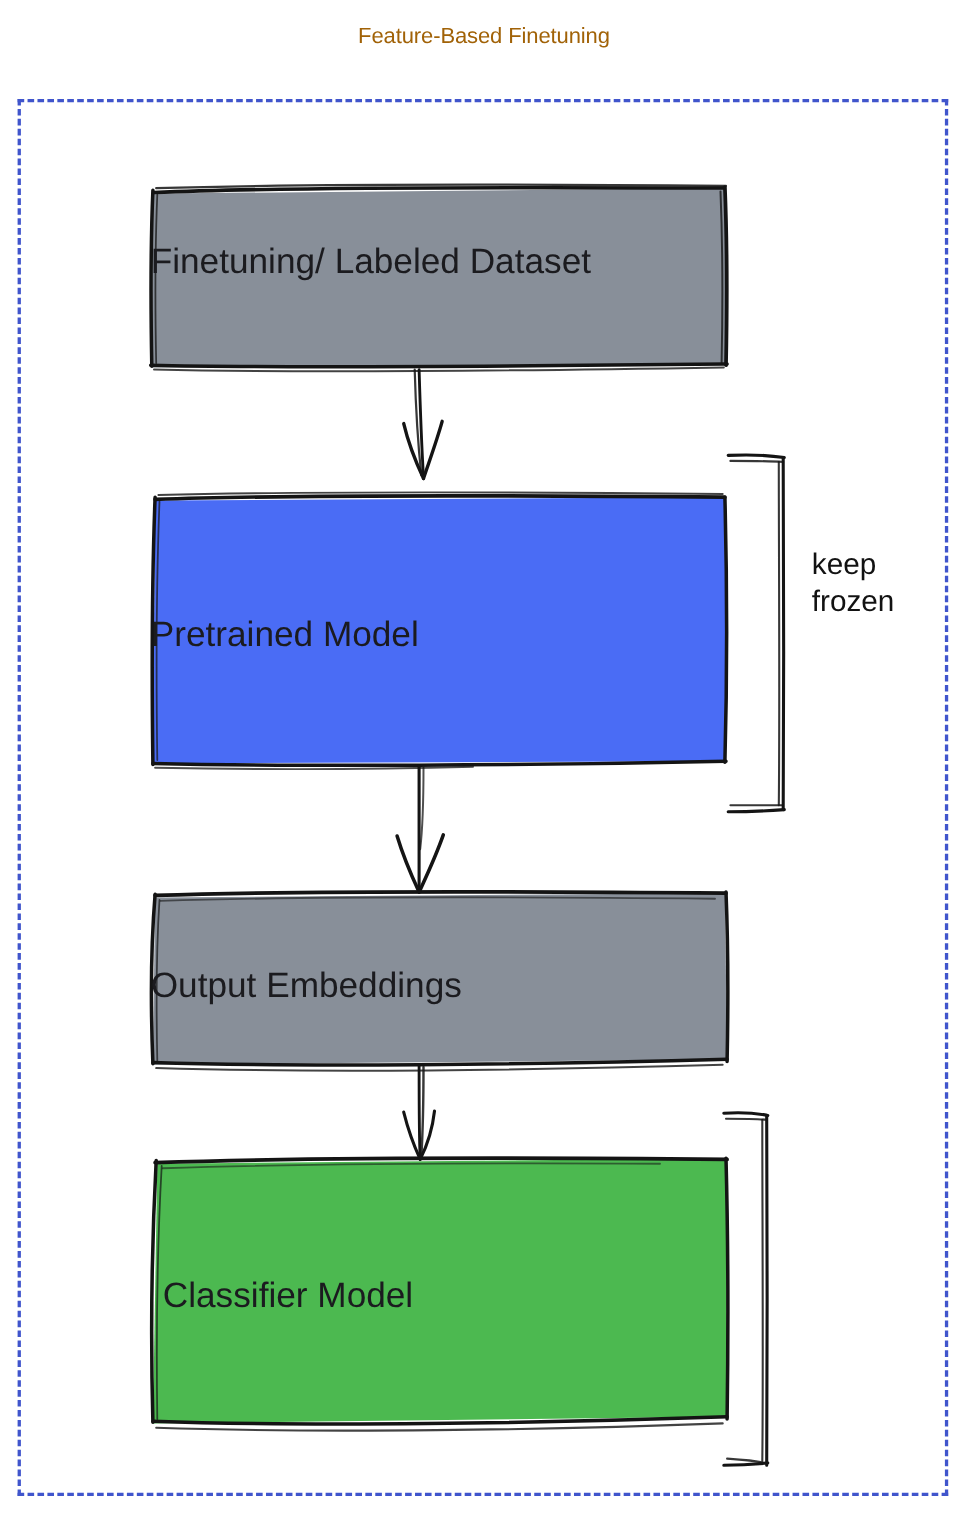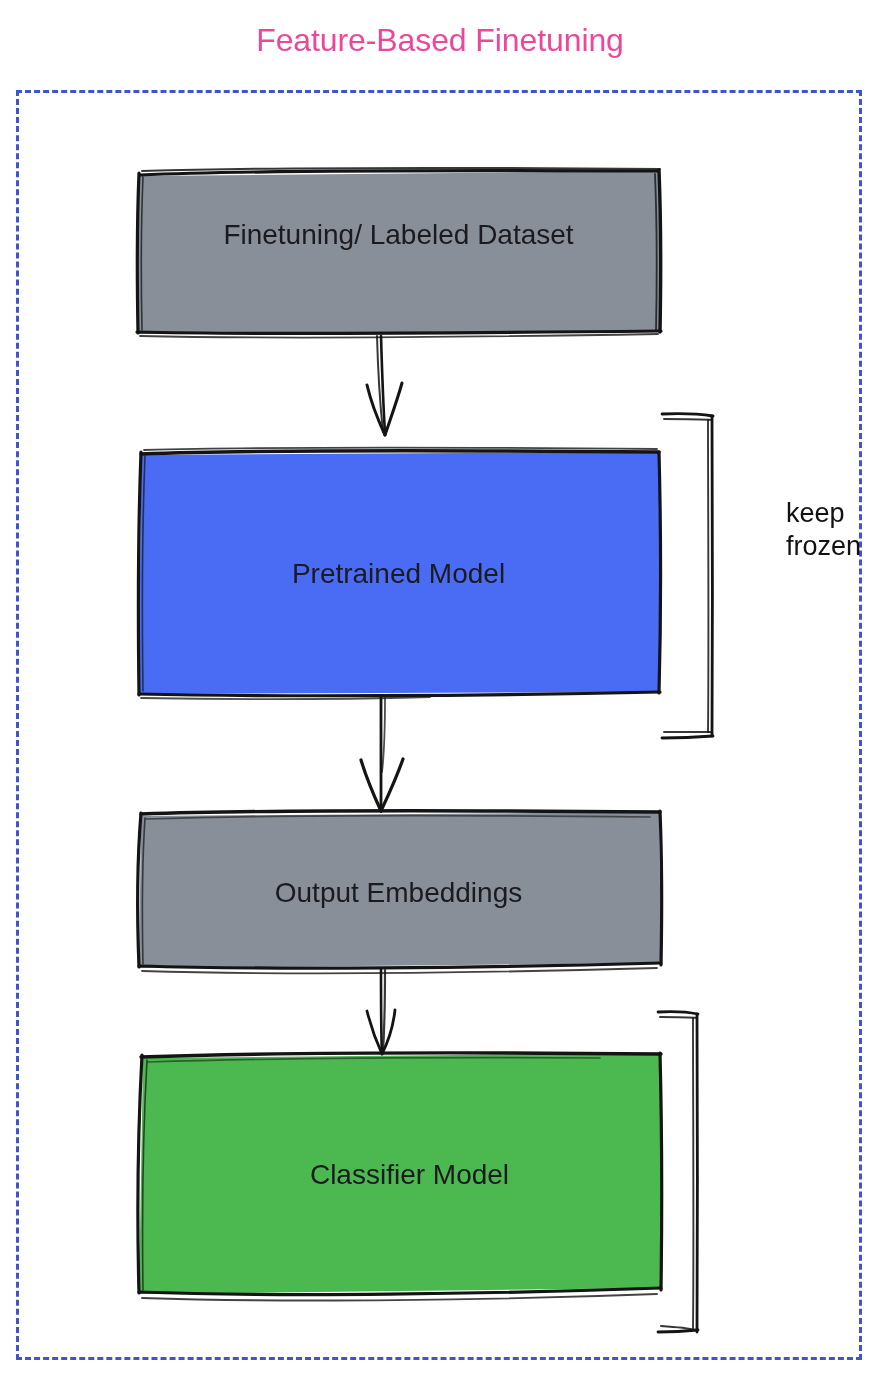--- a/index.html
+++ b/index.html
@@ -25,24 +25,24 @@
     height: 1393px;
   }
 
   
   .diagram-title {
     position: absolute;
     left: 0;
     top: 22px;
     width: 880px;
     text-align: center;
-    font-size: 32px;
+    font-size: 20px;
     font-weight: 400;
     letter-spacing: -0.1px;
-    color: #ec4899;
+    color: #a16207;
     white-space: nowrap;
   }
 
   
   .dashed-frame {
     position: absolute;
     left: 16px;
     top: 90px;
     width: 846px;
     height: 1270px;
@@ -57,36 +57,34 @@
     left: 0;
     top: 0;
     width: 880px;
     height: 1393px;
     overflow: visible;
   }
 
   
   .node-label {
     position: absolute;
-    text-align: center;
-    font-size: 28px;
+    font-size: 32px;
     color: #1b1b1f;
     white-space: nowrap;
     line-height: 1.15;
     pointer-events: none;
   }
 
   .bracket-label {
     position: absolute;
     font-size: 27px;
     color: #121212;
     line-height: 1.22;
     white-space: pre-line;
     text-align: left;
-    margin-left: 48px;
   }
 </style>
 </head>
 <body>
 
 <div id="canvas">
 
   <div class="diagram-title">Feature-Based Finetuning</div>
 
   <div class="dashed-frame"></div>

